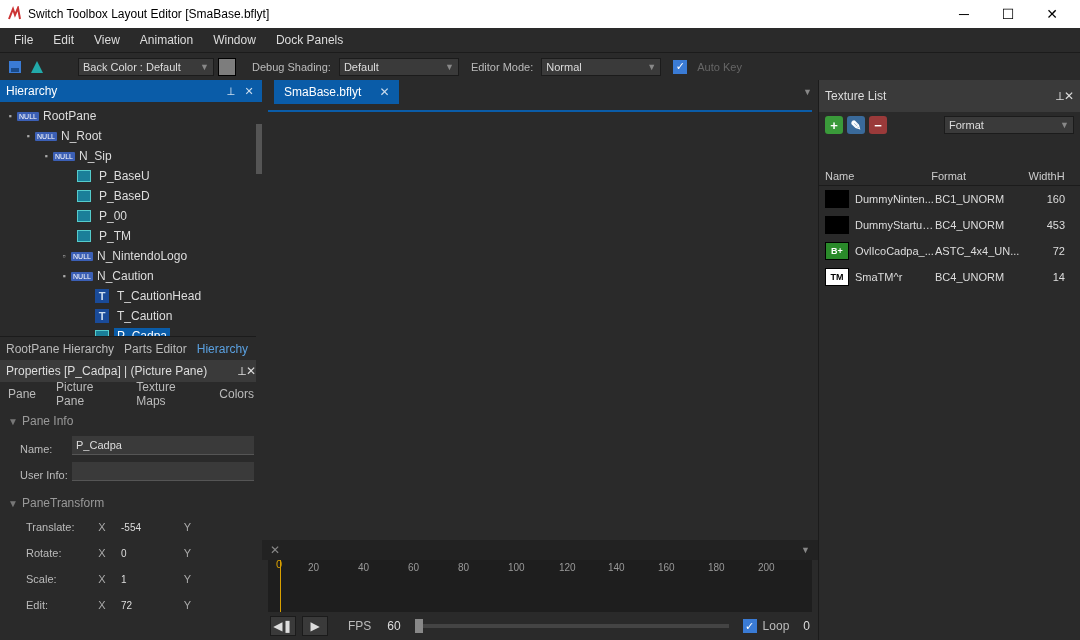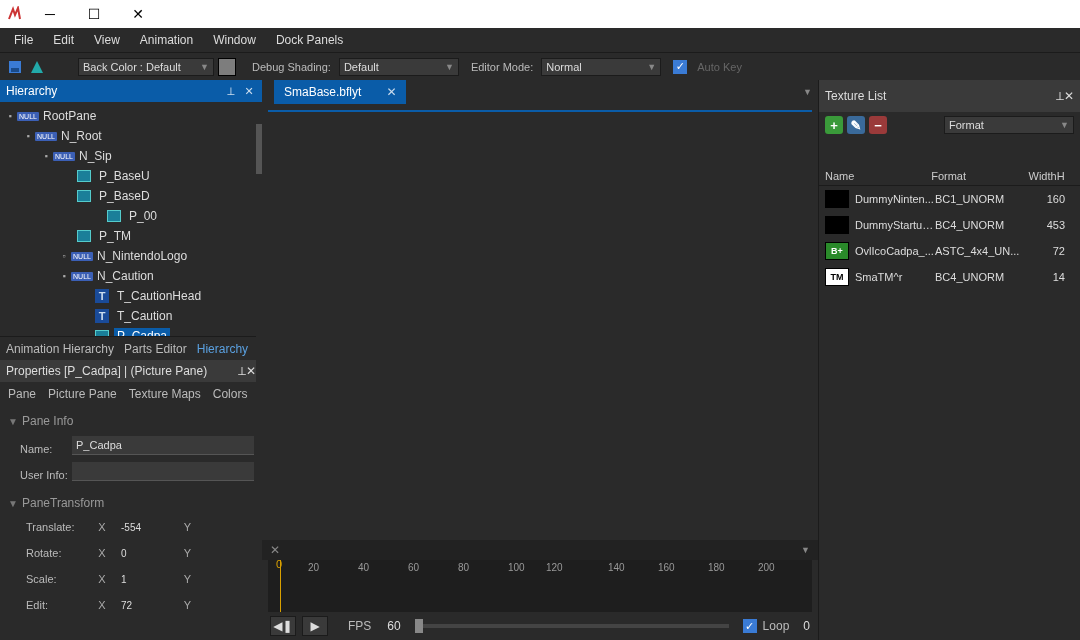--- a/index.html
+++ b/index.html
@@ -41,35 +41,35 @@
 .nullicon { background: #3b5fb5; color: #fff; font-size: 7px; padding: 1px 2px; border-radius: 1px; }
 .picicon { width: 14px; height: 12px; background: #1a7f99; border: 1px solid #5cc; }
 .txticon { width: 14px; height: 14px; background: #1a4b99; color: #cde; font-size: 11px; display:flex; align-items:center; justify-content:center; font-weight:bold; }
 
 .bottomtabs { height: 24px; background: #2a2a2a; display: flex; align-items: center; padding: 0 6px; gap: 10px; border-top: 1px solid #1b1b1b; }
 .bottomtabs .bt { color: #bbb; font-size: 12px; }
 .bottomtabs .bt.active { color: #5aa0e0; }
 
 .propshdr { height: 22px; background: #3a3a3a; color: #ddd; display: flex; align-items: center; padding: 0 6px; font-size: 12px; }
 .propshdr .flex { flex:1; }
-.propstabs { height: 24px; display: flex; align-items: center; gap: 12px; padding: 0 8px; background: #2a2a2a; }
+.propstabs { height: 24px; display: flex; align-items: center; gap: 20px; padding: 0 8px; background: #2a2a2a; }
 .propstabs .pt { color: #bbb; font-size: 12px; }
 .propsbody { flex:1; overflow:auto; padding: 4px 8px; }
 .section { display: flex; align-items: center; height: 22px; color: #999; font-size: 12px; }
 .section .arrow { width: 14px; color: #777; font-size: 10px; }
 .proprow { display: flex; align-items: center; height: 26px; gap: 4px; }
 .proprow .plabel { width: 60px; color: #bbb; font-size: 11px; padding-left: 12px; margin-top: 7px; }
 .proprow input { flex:1; background: #3a3a3a; border: none; border-bottom: 1px solid #555; color: #ddd; font-size: 11px; padding: 3px 4px; }
 .coordrow { display: flex; align-items: center; height: 26px; }
 .coordrow .clabel { width: 78px; color: #bbb; font-size: 11px; padding-left: 18px; }
 .coordrow .axis { width: 40px; text-align: center; color: #aaa; font-size: 11px; }
 .coordrow .val { width: 50px; text-align: left; color: #ddd; font-size: 10px; }
 
 .tabbar { height: 24px; background: #2a2a2a; display: flex; align-items: center; }
-.tabbar .tab { height: 24px; background: #0a5ca8; color: #fff; display: flex; align-items: center; padding: 0 10px; font-size: 12px; gap: 25px; }
+.tabbar .tab { height: 24px; background: #0a5ca8; color: #fff; display: flex; align-items: center; padding: 0 10px; font-size: 12px; gap: 18px; }
 .tabbar .tab .x { color: #cde; font-size: 12px; }
 .tabbar .drop { margin-left: auto; padding: 0 6px; color: #888; font-size: 9px; }
 
 .viewport { flex: 1; position: relative; background: #3a3a3a; margin: 6px; border: 1px solid #0a5ca8; overflow: hidden; }
 .grid { position: absolute; inset: 0; background-color: #7e7e7e;
   background-image: linear-gradient(#6a6a6a 1px, transparent 1px), linear-gradient(90deg, #6a6a6a 1px, transparent 1px);
   background-size: 26px 26px; }
 .center-dot { position:absolute; left: 50%; top: 50%; width:4px; height:4px; background:#3b2; border-radius:50%; transform:translate(-50%,-50%); }
 .vp-scroll { position: absolute; left: -6px; top: 0; width: 6px; bottom: 0; background: #2a2a2a; }
 .vp-scroll .thumb { position:absolute; left:0; right:0; top: 20px; height: 50px; background: #555; }
@@ -106,20 +106,21 @@
 .texrow .w{width:40px; text-align:right;}
 </style>
 </head>
 <body>
 
 <div class="win">
   <div class="titlebar">
     <svg class="appicon" viewBox="0 0 16 16">
         <path d="M3 13 L7 3 L9 9 L12 2 L14 13" stroke="#c33" stroke-width="2" fill="none"></path>
       </svg>
+    <div class="title">Switch Toolbox Layout Editor [SmaBase.bflyt]</div>
     <div class="winbtns">
       <div class="winbtn">─</div>
       <div class="winbtn">☐</div>
       <div class="winbtn close">✕</div>
     </div>
   </div>
 
   <div class="app">
     <div class="menubar">
       <div class="mi">File</div>
@@ -196,21 +197,21 @@
                 <span class="picicon"></span>
               </span>
               <span class="tlabel">P_BaseU</span>
             </div>
           <div class="treerow" style="padding-left:72px">
               <span class="ticon">
                 <span class="picicon"></span>
               </span>
               <span class="tlabel">P_BaseD</span>
             </div>
-          <div class="treerow" style="padding-left:102px">
+          <div class="treerow" style="padding-left:72px">
               <span class="ticon">
                 <span class="picicon"></span>
               </span>
               <span class="tlabel">P_00</span>
             </div>
           <div class="treerow" style="padding-left:72px">
               <span class="ticon">
                 <span class="picicon"></span>
               </span>
               <span class="tlabel">P_TM</span>
@@ -242,21 +243,21 @@
               <span class="tlabel">T_Caution</span>
             </div>
           <div class="treerow sel" style="padding-left:90px">
               <span class="ticon">
                 <span class="picicon"></span>
               </span>
               <span class="tlabel">P_Cadpa</span>
             </div>
         </div>
         <div class="bottomtabs">
-          <span class="bt">Animation Hierarchy</span>
+          <span class="bt">RootPane Hierarchy</span>
           <span class="bt">Parts Editor</span>
           <span class="bt active">Hierarchy</span>
         </div>
 
         <div class="propshdr">
           <span class="flex">Properties [P_Cadpa]   |   (Picture Pane)</span>
           <span class="pin">⟂</span>
           <span class="x">✕</span>
         </div>
         <div class="propstabs">
@@ -337,21 +338,21 @@
           <span class="tcaret">▼</span>
         </div>
         <div class="timeline">
           <div class="playhead"></div>
           <div class="ruler" id="ruler">
               <span class="tick" style="left: 40px;">20</span>
               <span class="tick" style="left: 90px;">40</span>
               <span class="tick" style="left: 140px;">60</span>
               <span class="tick" style="left: 190px;">80</span>
               <span class="tick" style="left: 240px;">100</span>
-              <span class="tick" style="left: 278px;">120</span>
+              <span class="tick" style="left: 291px;">120</span>
               <span class="tick" style="left: 340px;">140</span>
               <span class="tick" style="left: 390px;">160</span>
               <span class="tick" style="left: 440px;">180</span>
               <span class="tick" style="left: 490px;">200</span>
             </div>
         </div>
         <div class="tlctrl">
           <div class="tlbtn">◀❚</div>
           <div class="tlbtn">▶</div>
           <span style="margin-left:14px;color:#bbb">FPS</span>

